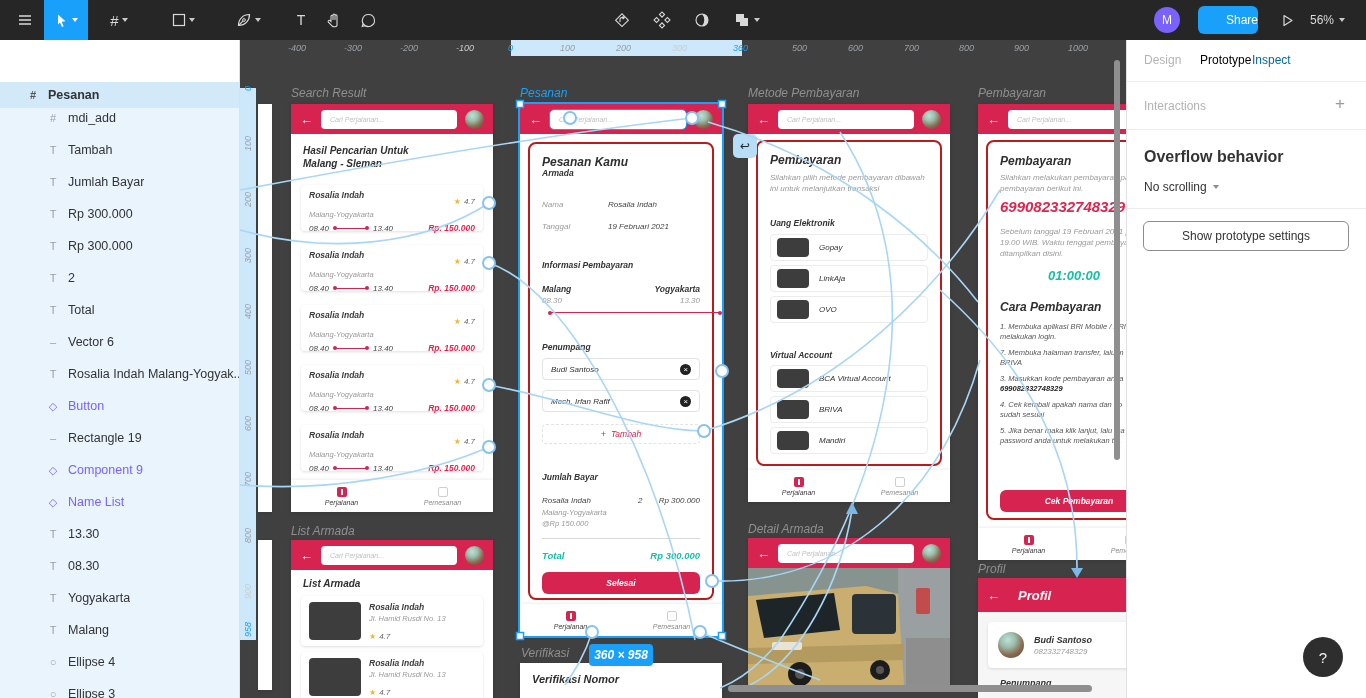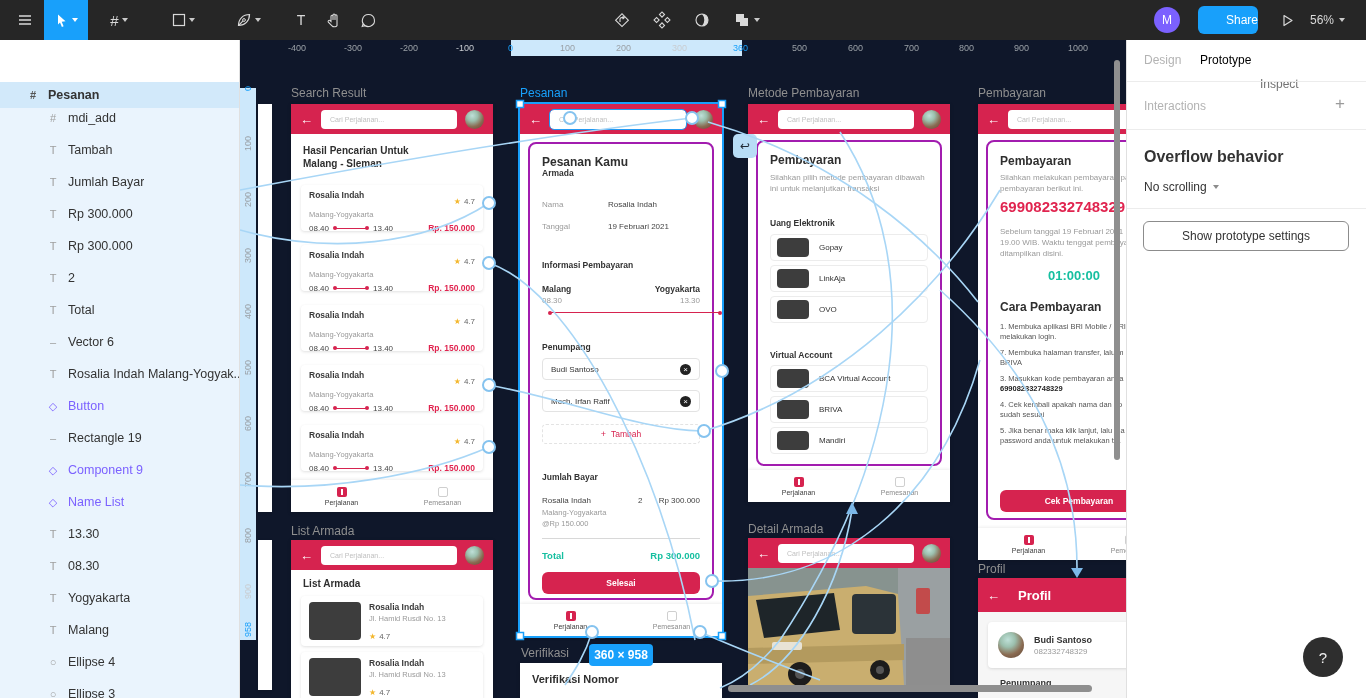--- a/index.html
+++ b/index.html
@@ -30,21 +30,21 @@
   .lrow.purple .lic, .lrow.purple .lname { color:#7b61ff; }
 
   
   #right-panel { position:absolute; left:1126px; top:40px; width:240px; height:658px; background:#fff; border-left:1px solid #e0e0e0; z-index:40; }
   .rp-tab { position:absolute; top:13px; font-size:12px; cursor:pointer; }
   .rp-div { position:absolute; left:0; width:240px; border-top:1px solid #ececec; }
   #rp-settings { position:absolute; left:16px; top:181px; width:206px; height:30px; border:1px solid #8c8c8c; border-radius:6px; background:#fff; font-size:12px; color:#333; display:flex; align-items:center; justify-content:center; cursor:pointer; }
   #help-btn { position:absolute; left:1303px; top:637px; width:40px; height:40px; border-radius:50%; background:#2e2e2e; color:#efefef; font-size:15px; display:flex; align-items:center; justify-content:center; z-index:60; cursor:pointer; }
 
   
-  #canvas { position:absolute; left:240px; top:40px; width:886px; height:658px; background:#0f172a; overflow:hidden; }
+  #canvas { position:absolute; left:240px; top:40px; width:886px; height:658px; background:#404040; overflow:hidden;font-style:italic; }
   .ruler-lbl { position:absolute; font-size:9px; color:#9aa0a6; }
   .ruler-lbl.blue { color:#18a0fb; }
   .ruler-lbl.dim { color:#c9cdd1; }
   #top-ruler-band { position:absolute; left:271px; top:0; width:231px; height:16px; background:#cde8fb; }
   #left-ruler-band { position:absolute; left:0; top:48px; width:16px; height:552px; background:#cde8fb; }
   .vlab { position:absolute; left:0; width:15px; height:26px; display:flex; align-items:center; justify-content:center; }
   .vlab span { writing-mode:vertical-rl; transform:rotate(180deg); font-size:9px; color:#9aa0a6; }
   .vlab.blue span { color:#18a0fb; }
   .vlab.dim span { color:#c9cdd1; }
 
@@ -72,21 +72,21 @@
   .h-card { position:absolute; background:#fff; border-radius:4px; box-shadow:0 1px 3px rgba(0,0,0,.12); }
   .rc-name { font-size:8.5px; font-weight:bold; color:#3b3b3b; }
   .rc-route { font-size:7.5px; color:#9a9a9a; margin-top:2px; }
   .rc-star { color:#f3b72e; font-size:8px; }
   .rc-rating { font-size:8px; color:#666; margin-left:3px; }
   .rc-price { font-size:8.5px; font-weight:bold; color:#e0244f; }
   .rline { position:relative; height:1px; background:#d6234f; margin:0 5px; }
   .rline::before, .rline::after { content:""; position:absolute; top:-1.5px; width:4px; height:4px; border-radius:50%; background:#d6234f; }
   .rline::before { left:-1px; } .rline::after { right:-1px; }
 
-  .blue-card { position:absolute; background:#fff; border:2px solid #a21caf; border-radius:8px; }
+  .blue-card { position:absolute; background:#fff; border:2px solid #b91c1c; border-radius:8px; }
   .sec-label { font-size:8.5px; font-weight:bold; color:#333; }
   .gray8 { font-size:8px; color:#9a9a9a; }
   .val8 { font-size:8px; color:#444; }
   .pill-input { position:absolute; left:12px; right:12px; height:22px; border:1px solid #e3e3e3; border-radius:4px; display:flex; align-items:center; padding:0 8px; }
   .pill-input span.txt { font-size:8px; color:#333; flex:1; }
   .xchip { width:11px; height:11px; border-radius:50%; background:#222; color:#fff; font-size:8px; line-height:11px; text-align:center; cursor:pointer; }
   .red-btn { position:absolute; left:12px; right:12px; height:22px; background:#d6234f; border-radius:6px; color:#fff; font-size:8.5px; font-weight:bold; display:flex; align-items:center; justify-content:center; cursor:pointer; }
   .opt-row { position:absolute; left:12px; right:12px; height:27px; border:1px solid #ececec; border-radius:4px; display:flex; align-items:center; gap:10px; padding:0 6px; cursor:pointer; }
   .opt-logo { width:32px; height:19px; background:#3d3d3d; border-radius:4px; flex:none; }
   .opt-lbl { font-size:8px; color:#333; }
@@ -724,21 +724,21 @@
     </div>
   <div class="lrow" style="top:638px;padding-left:46px;">
       <span class="lic">○</span>
       <span class="lname">Ellipse 3</span>
     </div>
 </div>
 
 <div id="right-panel">
   <span class="rp-tab" style="left:17px;color:#b3b3b3;">Design</span>
   <span class="rp-tab" style="left:73px;color:#000;">Prototype</span>
-  <span class="rp-tab" style="left:133px;color:#737373;margin-top:24px;">Inspect</span>
+  <span class="rp-tab" style="left:125px;color:#0369a1;">Inspect</span>
   <div class="rp-div" style="top:41px;"></div>
   <span style="position:absolute;left:17px;top:59px;font-size:12px;color:#b3b3b3;">Interactions</span>
   <span style="position:absolute;left:208px;top:54px;font-size:17px;color:#9a9a9a;cursor:pointer;">+</span>
   <div class="rp-div" style="top:89px;"></div>
   <span style="position:absolute;left:17px;top:108px;font-size:16px;font-weight:bold;color:#333;">Overflow behavior</span>
   <span style="position:absolute;left:17px;top:140px;font-size:12px;color:#333;display:flex;align-items:center;gap:6px;cursor:pointer;">
     <span>No scrolling</span>
     <span class="chev" style="border-top-color:#8c8c8c;"></span>
   </span>
   <div class="rp-div" style="top:168px;"></div>

